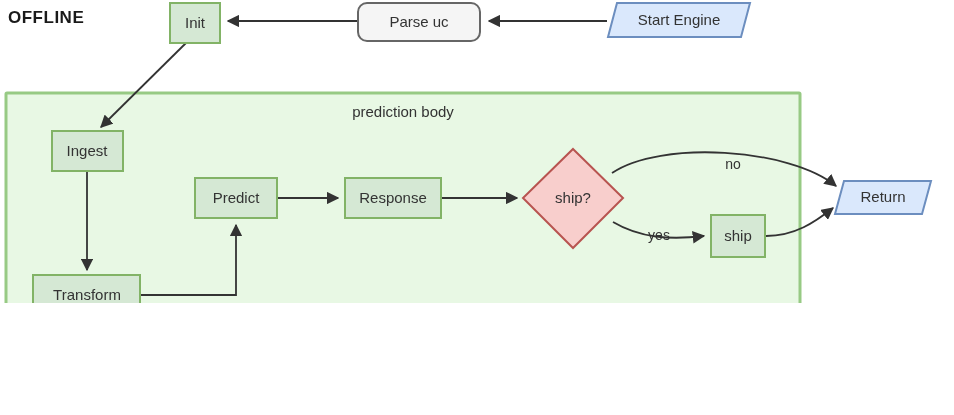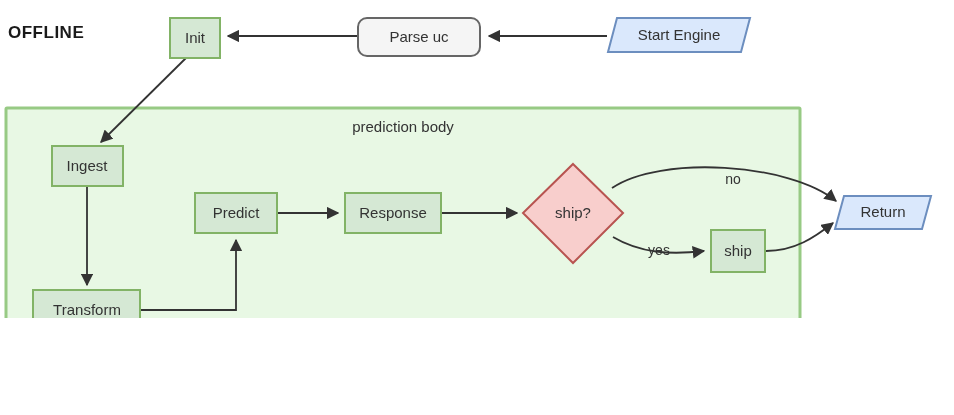--- a/index.html
+++ b/index.html
@@ -7,21 +7,20 @@
     padding: 0;
     background: #ffffff;
   }
   #canvas {
     position: relative;
     width: 954px;
     height: 303px;
     background: #ffffff;
     font-family: "Liberation Sans", sans-serif;
     overflow: hidden;
-    margin-top: 15px;
   }
   svg#flow {
     position: absolute;
     left: 0;
     top: 0;
     width: 954px;
     height: 415px;
   }
   .node-rect {
     fill: #d5e8d4;

